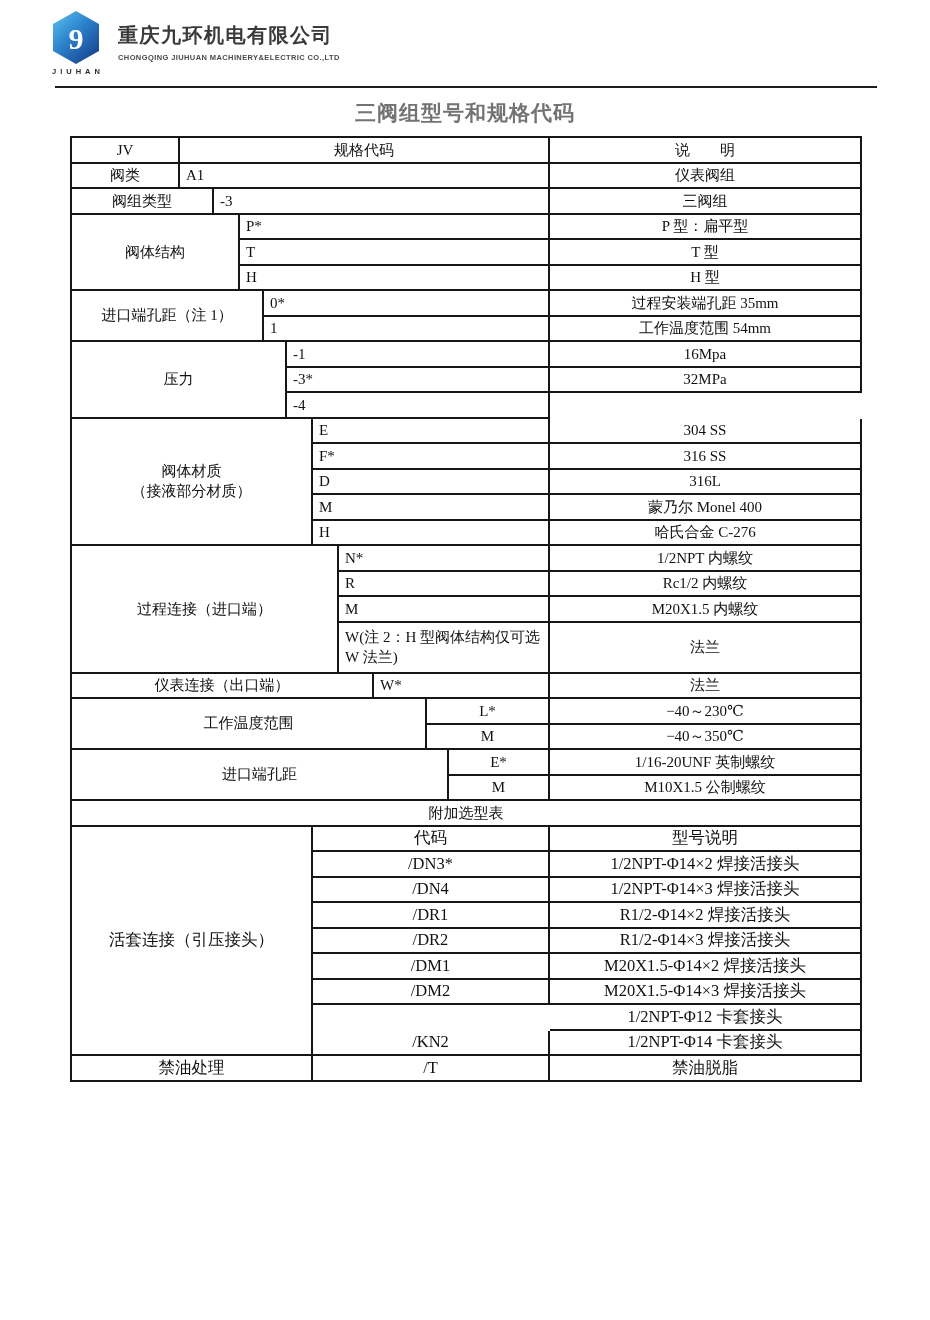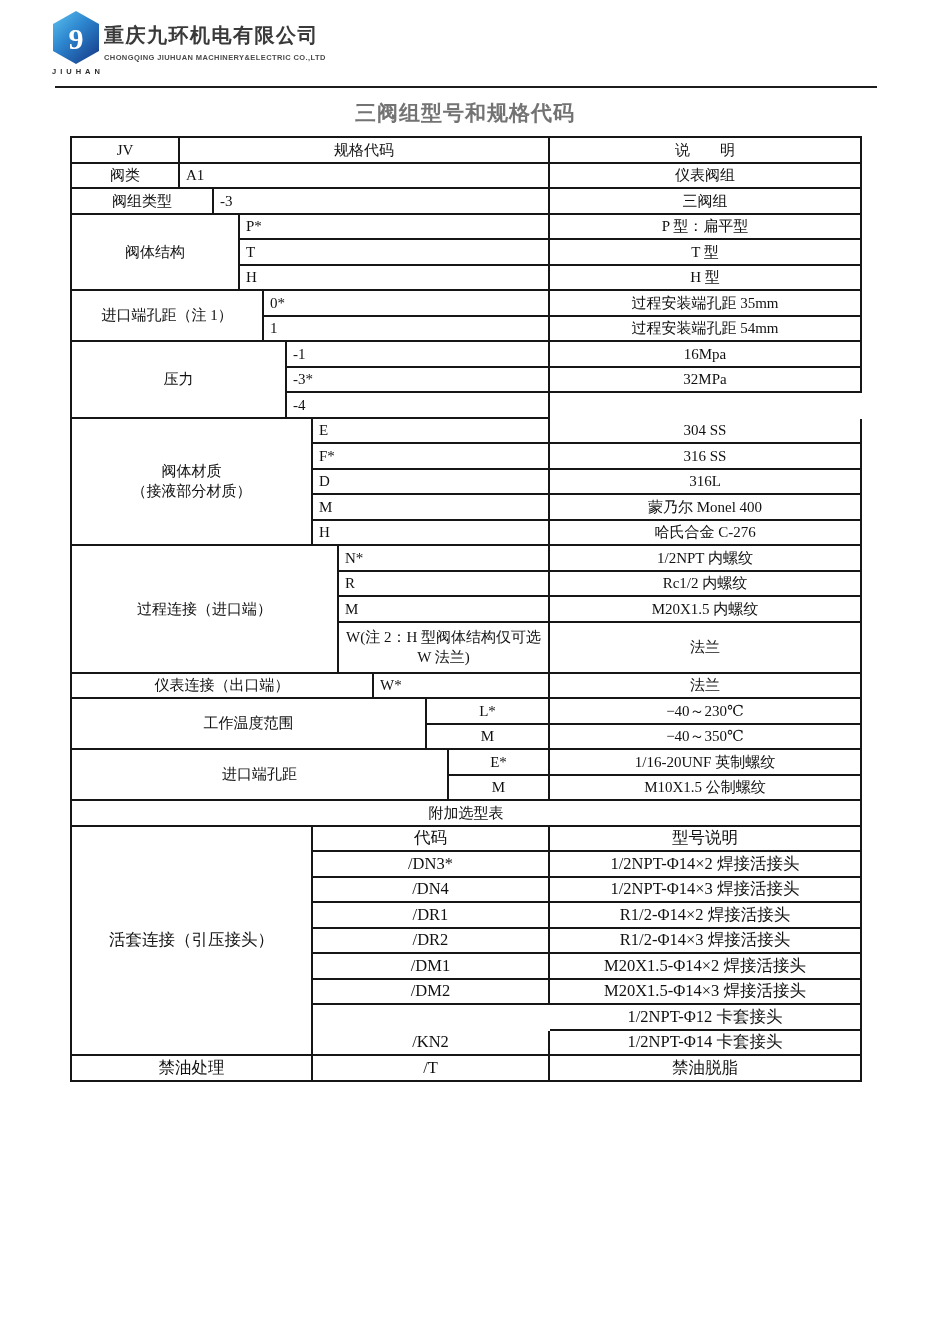--- a/index.html
+++ b/index.html
@@ -6,42 +6,42 @@
   .page {
     position:relative; width:930px; height:1320px; margin:0 auto;
     background:#ffffff; overflow:hidden;
     font-family:"Liberation Serif","DejaVu Serif",serif; color:#111;
   }
   
   .header { position:absolute; left:48px; top:10px; display:flex; align-items:flex-start; }
   .logo { width:56px; display:flex; flex-direction:column; align-items:center; }
   .logo-word { margin-top:1px; font-family:"Liberation Sans","DejaVu Sans",sans-serif;
     font-size:7.5px; font-weight:bold; letter-spacing:4px; padding-left:4px; color:#2b2b2b; }
-  .company { padding-top:12px; }
+  .company { margin-left:14px; padding-top:12px; }
   .company-cn { font-size:20px; font-weight:bold; color:#3a3a3a; letter-spacing:1.5px;
     font-family:"Liberation Sans","DejaVu Sans",sans-serif; }
   .company-en { margin-top:4px; font-size:7.5px; font-weight:bold; color:#4a4a4a;
     letter-spacing:0.4px; font-family:"Liberation Sans","DejaVu Sans",sans-serif; }
   .rule { position:absolute; left:55px; top:86px; width:822px; height:2px; background:#1d1d1d; }
   
   .doc-title { position:absolute; left:0; top:99px; width:100%; text-align:center;
     font-size:21px; font-weight:bold; letter-spacing:1px; color:#737373; }
   
   .spec-table {
     position:absolute; left:70px; top:136px;
     display:grid;
     grid-template-columns:108px 34px 26px 24px 23px 26px 26px 35px 53px 22px 101px 312px;
     grid-template-rows:repeat(19,25.5px) 51px repeat(16,25.5px);
     border-top:2px solid #161616; border-left:2px solid #161616;
     font-size:15px; line-height:1.35;
   }
   .c { border-right:2px solid #161616; border-bottom:2px solid #161616;
     display:flex; align-items:center; justify-content:center; text-align:center;
     overflow:hidden; background:#fff; }
-  .l { justify-content:flex-start; text-align:center; padding:0 6px; }
+  .l { justify-content:flex-start; text-align:left; padding:0 6px; }
   .pre { white-space:pre-line; }
   .big { font-size:16.5px; }
 </style>
 </head>
 <body>
 
 <div class="page">
 
   <div class="header">
     <div class="logo">
@@ -86,21 +86,21 @@
     <div class="c" style="grid-area:4/12/5/13">P 型：扁平型</div>
     <div class="c l" style="grid-area:5/4/6/12">T</div>
     <div class="c" style="grid-area:5/12/6/13">T 型</div>
     <div class="c l" style="grid-area:6/4/7/12">H</div>
     <div class="c" style="grid-area:6/12/7/13">H 型</div>
 
     <div class="c" style="grid-area:7/1/9/5">进口端孔距（注 1）</div>
     <div class="c l" style="grid-area:7/5/8/12">0*</div>
     <div class="c" style="grid-area:7/12/8/13">过程安装端孔距 35mm</div>
     <div class="c l" style="grid-area:8/5/9/12">1</div>
-    <div class="c" style="grid-area:8/12/9/13">过程安装端孔距 54mm</div>
+    <div class="c" style="grid-area:8/12/9/13">工作温度范围 54mm</div>
 
     <div class="c" style="grid-area:9/1/12/6">压力</div>
     <div class="c l" style="grid-area:9/6/10/12">-1</div>
     <div class="c" style="grid-area:9/12/10/13">16Mpa</div>
     <div class="c l" style="grid-area:10/6/11/12">-3*</div>
     <div class="c" style="grid-area:10/12/11/13">32MPa</div>
     <div class="c l" style="grid-area:11/6/12/12">-4</div>
 
     <div class="c pre" style="grid-area:12/1/17/7">阀体材质
 （接液部分材质）</div>

